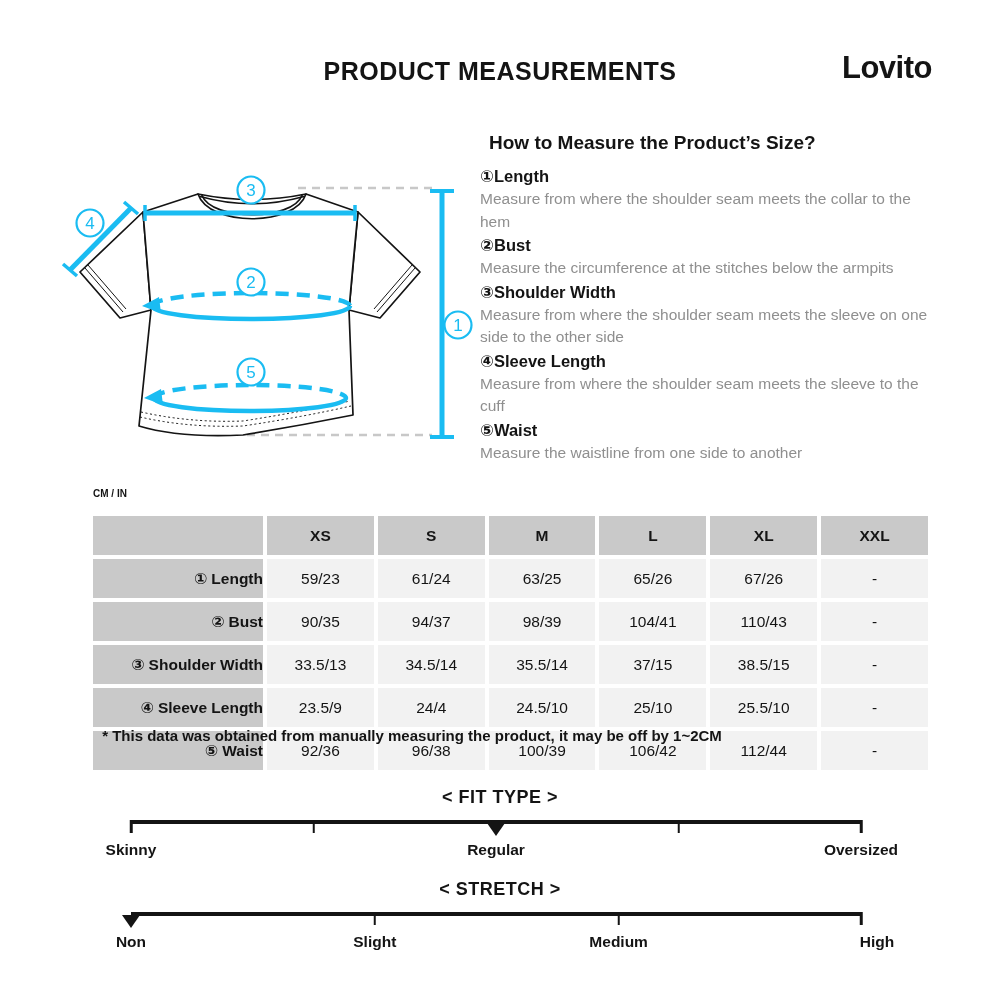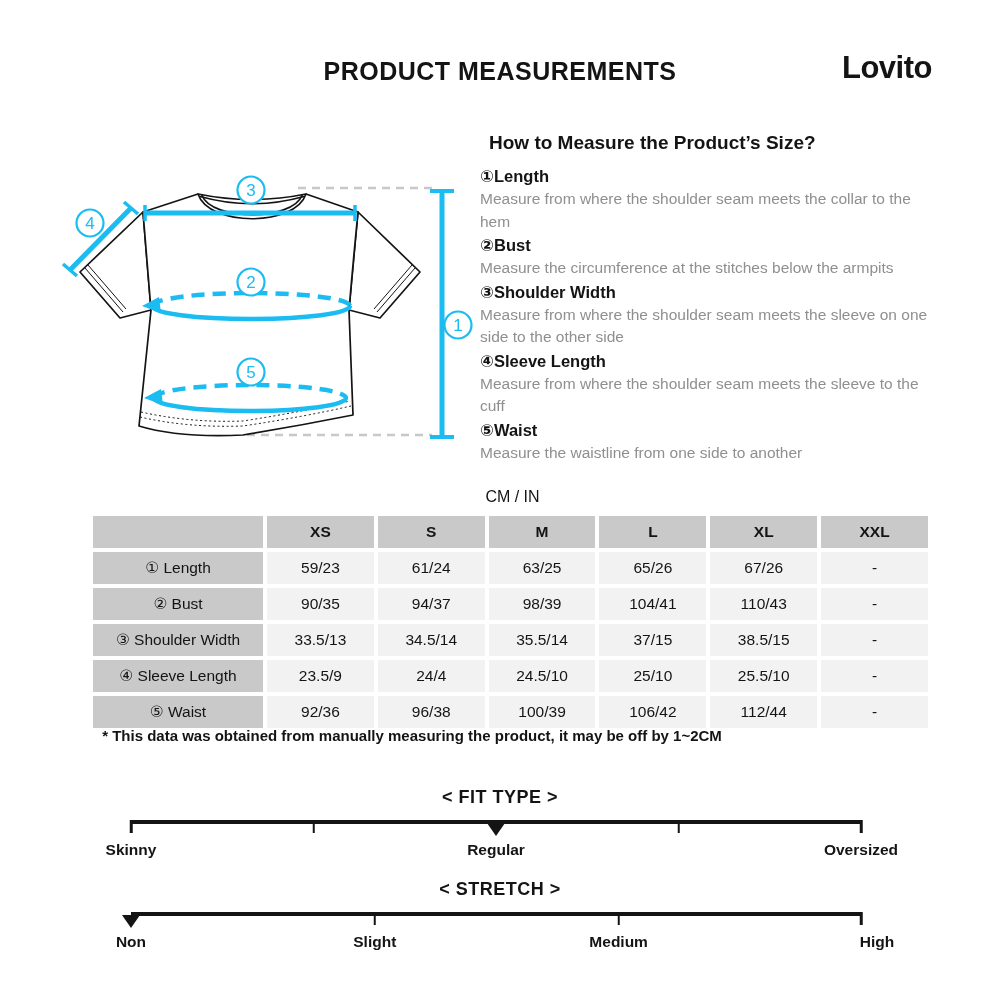--- a/index.html
+++ b/index.html
@@ -43,30 +43,30 @@
           font-size:17px;text-anchor:middle;}
   .acc-fill{fill:var(--accent);stroke:none;}
 
   
   .guide{position:absolute;left:480px;top:132px;width:458px;}
   .guide-title{font-size:19px;font-weight:800;margin-bottom:10px;margin-left:9px;}
   .gi-label{font-size:16.5px;font-weight:700;line-height:24px;}
   .gi-desc{font-size:15.5px;color:var(--muted);line-height:22.5px;}
 
   
-  .unit-label{position:absolute;top:488px;left:93px;width:839px;text-align:center;
-              font-size:16px;font-weight:400;}
+  .unit-label{position:absolute;top:488px;left:93px;width:839px;text-align:left;
+              font-size:10px;font-weight:700;}
   table.size-table{
     position:absolute;left:89px;top:512px;width:843px;
     border-collapse:separate;border-spacing:4px;table-layout:fixed;
   }
-  .size-table th,.size-table td{height:32px;font-size:15.5px;vertical-align:middle;}
+  .size-table th,.size-table td{height:39px;font-size:15.5px;vertical-align:middle;}
   .size-table thead th{background:var(--th-bg);font-weight:700;text-align:center;}
   .size-table th.corner{background:var(--th-bg);}
-  .size-table tbody th{background:var(--th-bg);font-weight:400;text-align:center;}
+  .size-table tbody th{background:var(--th-bg);font-weight:700;text-align:right;}
   .size-table td{background:var(--td-bg);font-weight:400;text-align:center;}
 
   
   .note{position:absolute;top:727px;left:0;width:824px;text-align:center;
         font-size:15px;font-weight:700;}
 
   
   .scale-title{position:absolute;left:0;width:1000px;text-align:center;
                font-size:18px;font-weight:800;letter-spacing:.5px;}
   #fit-title{top:787px;} #stretch-title{top:879px;}

